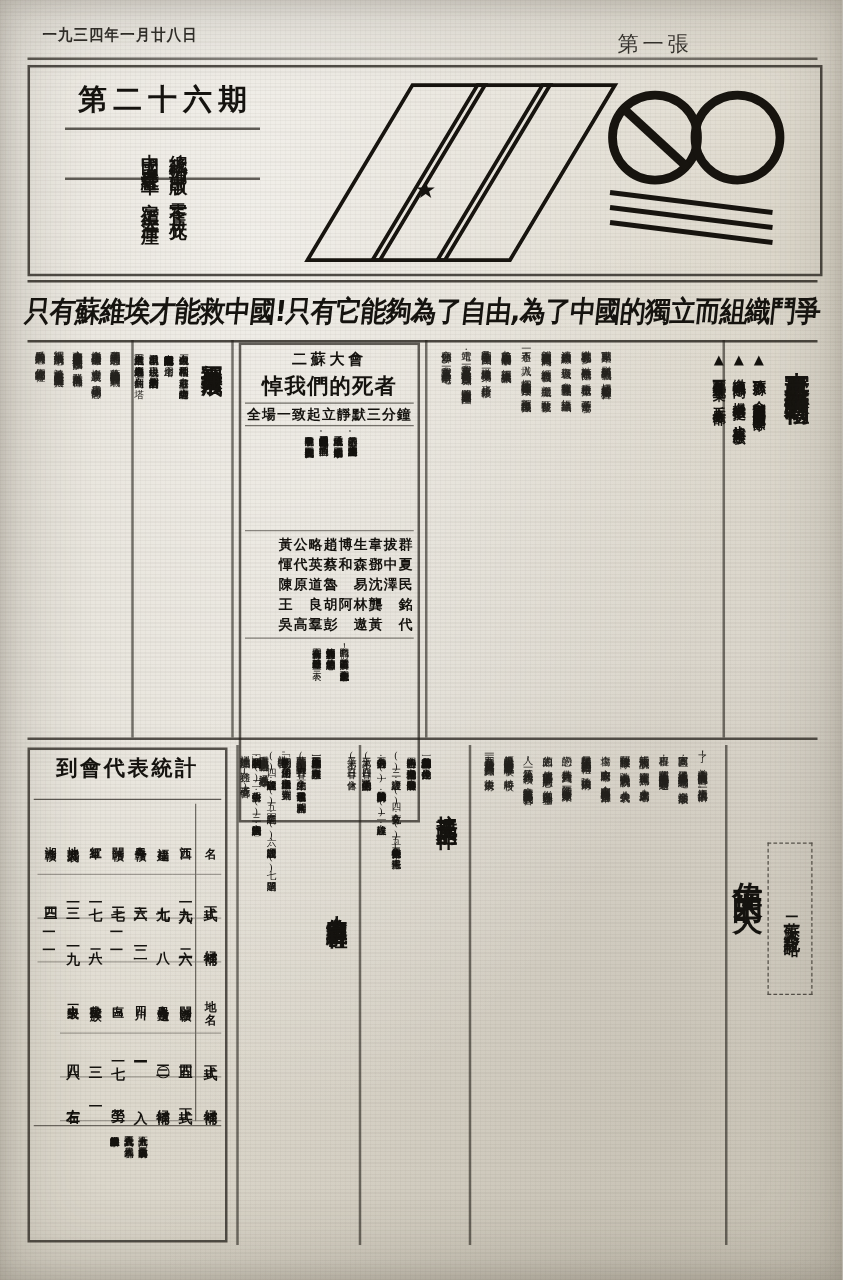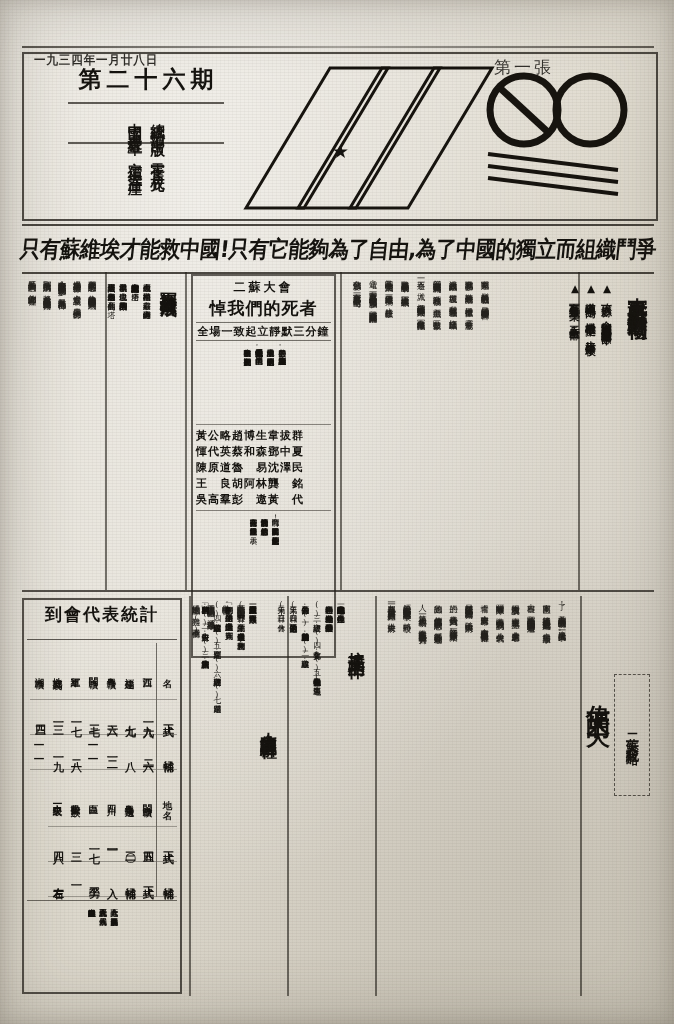--- a/index.html
+++ b/index.html
@@ -15,36 +15,36 @@
   #grain{position:absolute;inset:0;pointer-events:none;opacity:.5;mix-blend-mode:multiply;
     background-image:
       repeating-linear-gradient(0deg, rgba(90,84,72,.10) 0 1px, rgba(255,255,255,0) 1px 3px),
       repeating-linear-gradient(90deg, rgba(90,84,72,.07) 0 1px, rgba(255,255,255,0) 1px 4px);
   }
   #vig{position:absolute;inset:0;pointer-events:none;
     box-shadow:inset 0 0 70px rgba(70,62,50,.30), inset 0 0 18px rgba(70,62,50,.18);}
   .v{writing-mode:vertical-rl;text-orientation:upright;}
 
   
-  #topstrip{position:absolute;left:0;top:6px;width:582px;height:42px;margin-top:32px;}
+  #topstrip{position:absolute;left:0;top:6px;width:582px;height:42px;}
   #issuedate{position:absolute;left:34px;top:14px;font-size:12.5px;font-weight:bold;
     letter-spacing:1px;transform:scaleX(.92);transform-origin:left center;
     filter:blur(.25px);opacity:.88;}
   #masthead{position:absolute;left:245px;top:6px;width:180px;text-align:center;
     font-size:27px;font-weight:bold;letter-spacing:22px;text-indent:22px;
     filter:blur(.15px);opacity:.9;}
   #pageno{position:absolute;right:28px;top:18px;font-size:17px;font-weight:normal;
     letter-spacing:3px;opacity:.85;}
   #rule-top{position:absolute;left:22px;top:46px;width:632px;height:2px;
     background:linear-gradient(90deg,rgba(40,36,30,.75),rgba(40,36,30,.35),rgba(40,36,30,.7));}
 
   
   #nameplate{position:absolute;left:22px;top:52px;width:632px;height:165px;
     border:2px solid rgba(35,31,25,.78);}
-  #np-left{position:absolute;left:16px;top:0;width:212px;height:100%;padding:6px 24px;box-sizing:border-box;}
+  #np-left{position:absolute;left:0;top:0;width:212px;height:100%;padding:6px 24px;box-sizing:border-box;}
   #issueno{text-align:center;font-size:23px;font-weight:bold;letter-spacing:5px;
     margin-top:4px;text-indent:5px;}
   .np-rule{height:2px;background:rgba(35,31,25,.7);margin:7px 4px;}
   .np-two{display:flex;justify-content:center;gap:0;}
   .np-two .v{font-size:14.5px;font-weight:bold;line-height:1.15;letter-spacing:4px;margin:0 3px;}
   #np-right{position:absolute;right:0;top:0;width:420px;height:100%;}
   #logo{position:absolute;right:6px;top:4px;width:412px;height:156px;}
   #star{position:absolute;left:96px;top:86px;font-size:19px;color:#151310;}
   #np-redstar{position:absolute;left:112px;top:60px;font-size:46px;font-weight:bold;
     letter-spacing:4px;line-height:1;color:#17140f;}
@@ -80,21 +80,21 @@
   #m-kicker{text-align:center;font-size:12px;font-weight:bold;letter-spacing:3px;}
   #m-title{text-align:center;font-size:17px;font-weight:bold;letter-spacing:1px;margin-top:1px;}
   #m-sub{text-align:center;font-size:11px;font-weight:bold;letter-spacing:1px;
     border-top:1px solid rgba(35,31,25,.6);border-bottom:1px solid rgba(35,31,25,.6);
     margin:2px 0;padding:1px 0;}
   #m-body{display:flex;flex-direction:row;justify-content:center;height:78px;}
   #m-body div{writing-mode:vertical-rl;text-orientation:upright;font-size:7.6px;
     line-height:1.4;height:76px;margin-left:1px;}
   #m-names{display:flex;flex-direction:column;gap:1px;margin-top:3px;
     border-top:1px solid rgba(35,31,25,.5);padding-top:3px;}
-  .nrow{display:flex;justify-content:flex-start;font-size:11px;font-weight:bold;letter-spacing:1px;}
+  .nrow{display:flex;justify-content:flex-end;font-size:11px;font-weight:bold;letter-spacing:1px;}
   #m-foot{display:flex;flex-direction:row;justify-content:center;height:38px;margin-top:3px;
     border-top:1px solid rgba(35,31,25,.5);padding-top:2px;}
   #m-foot div{writing-mode:vertical-rl;text-orientation:upright;font-size:7.4px;
     line-height:1.35;height:36px;margin-left:1px;}
 
   #divider3{position:absolute;right:467px;top:0;width:2px;height:318px;background:rgba(35,31,25,.6);}
   #c-tower{position:absolute;right:473px;top:2px;width:70px;height:312px;}
   #tower-title{position:absolute;right:0;top:4px;font-size:17px;font-weight:bold;
     letter-spacing:1px;writing-mode:vertical-rl;text-orientation:upright;height:150px;}
   #tower-body{position:absolute;right:30px;top:4px;height:300px;display:flex;flex-direction:row;}

